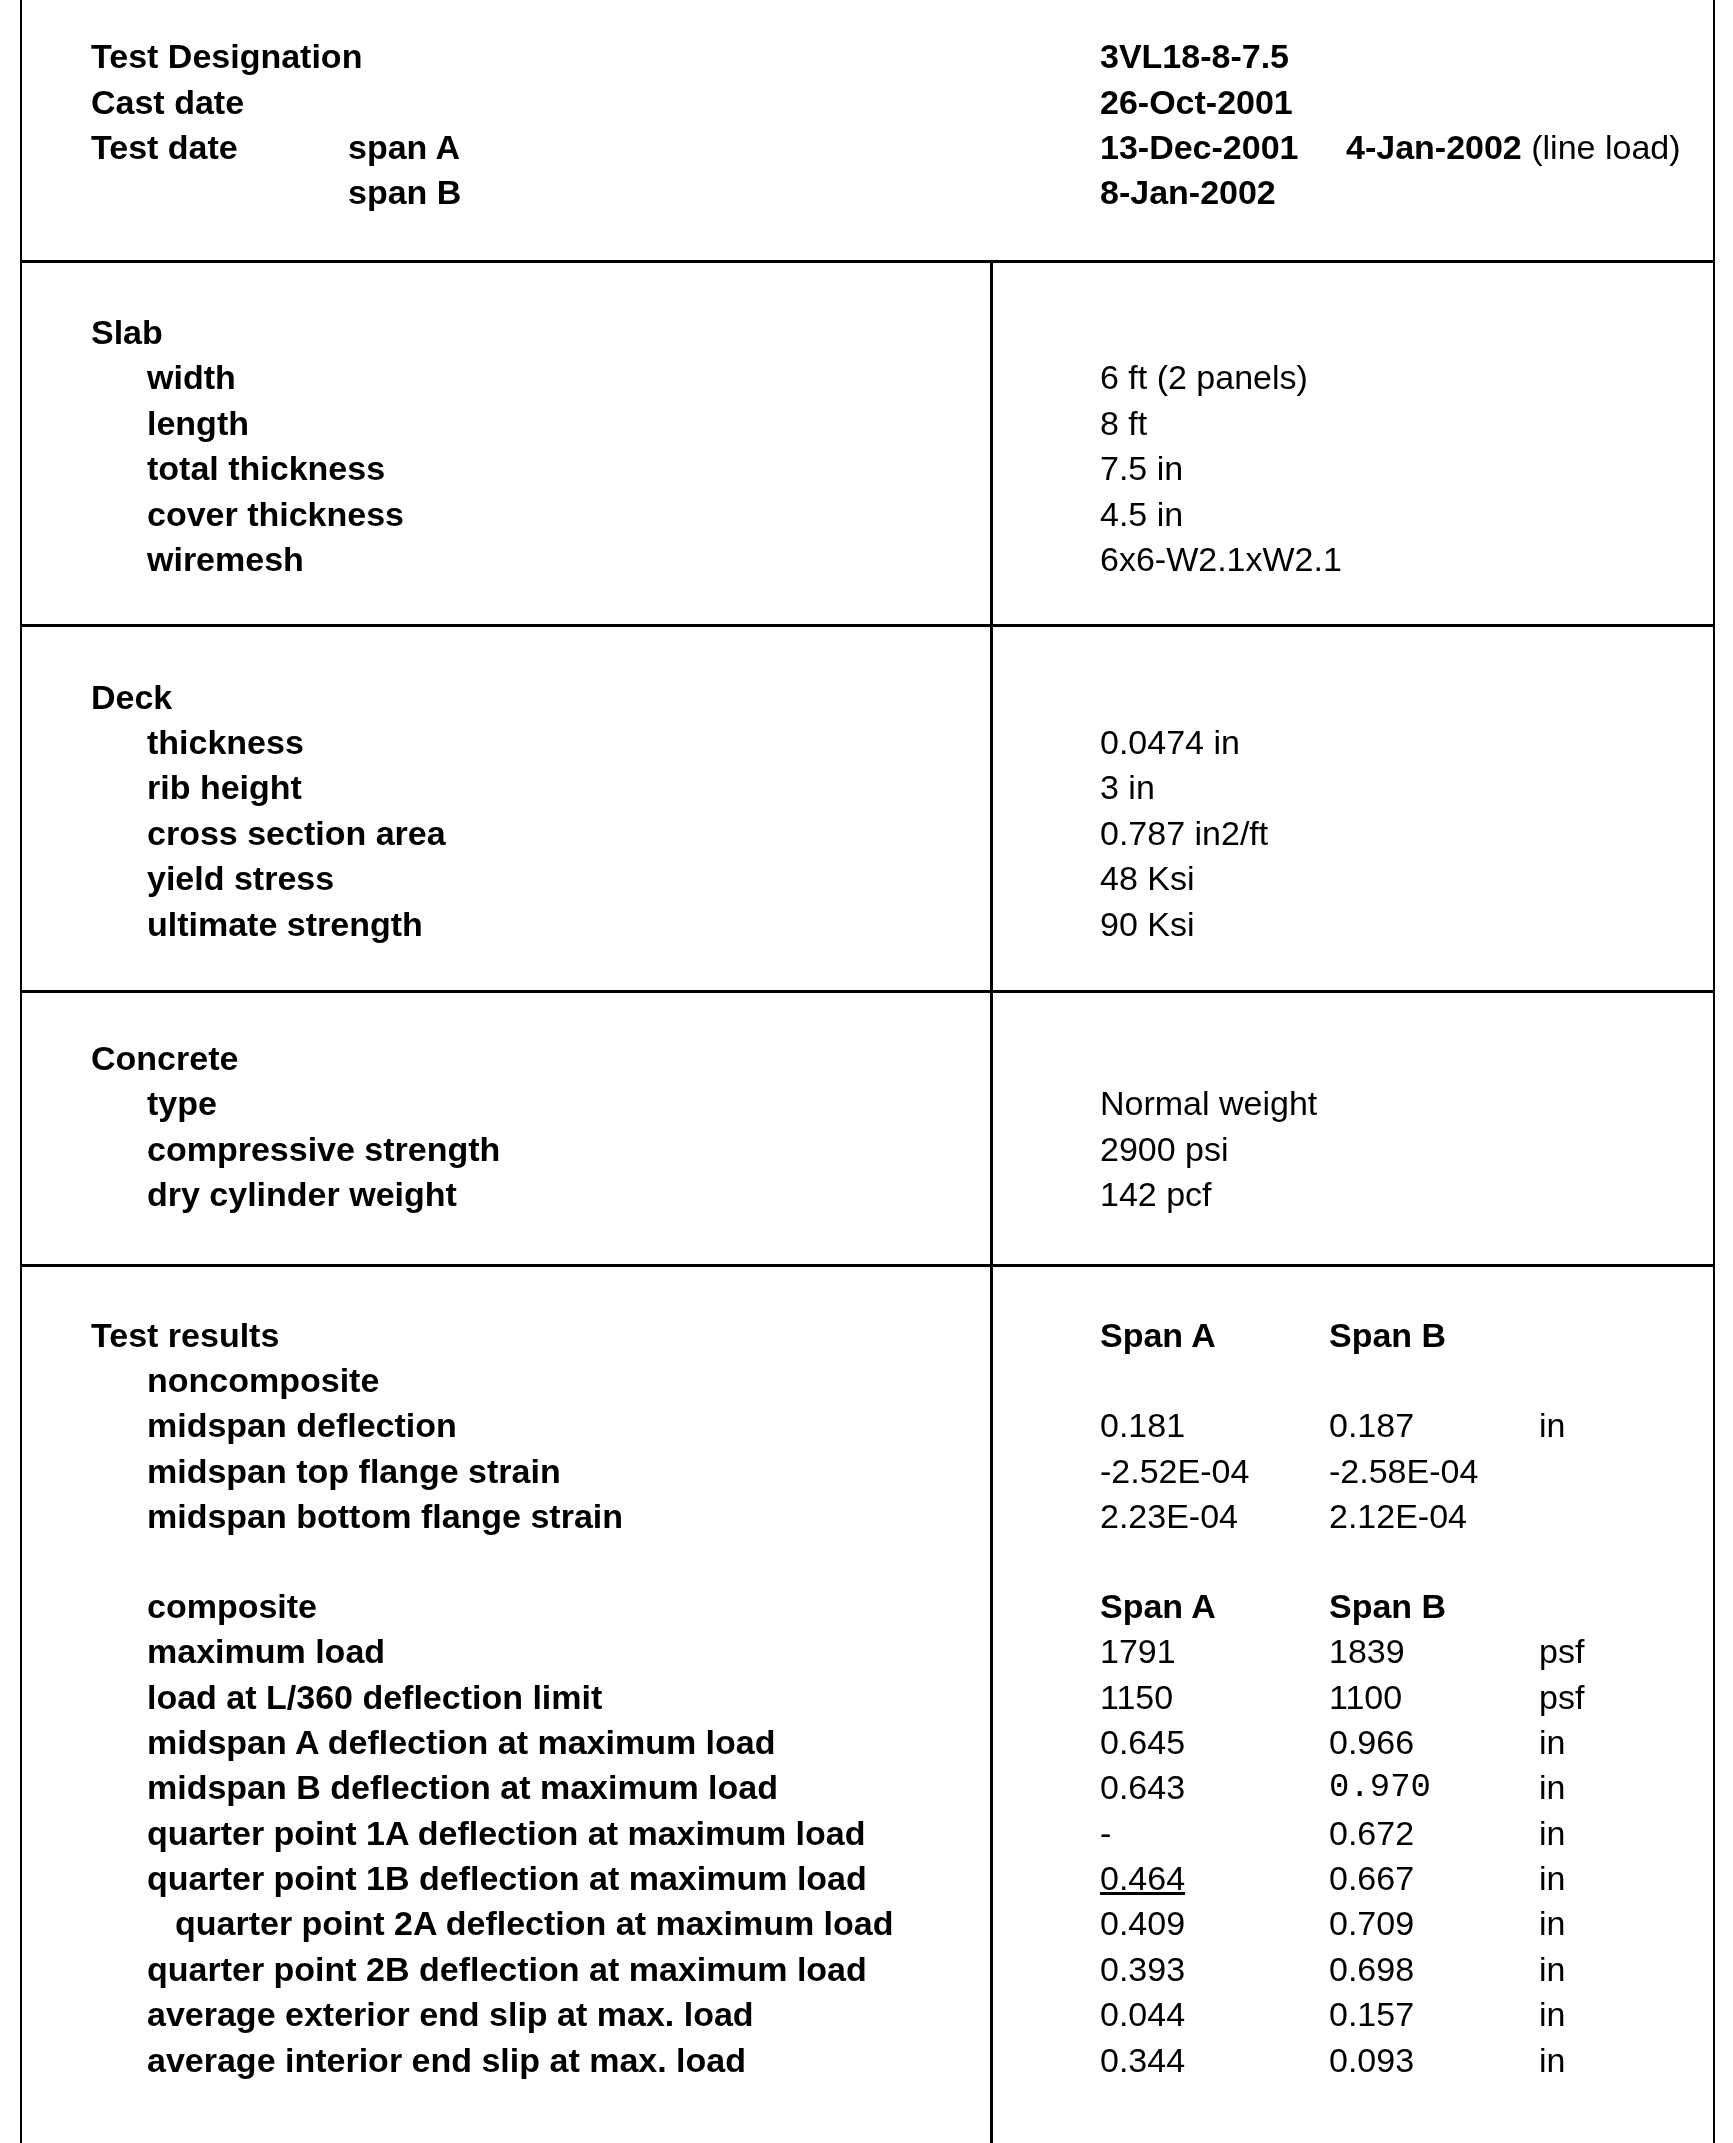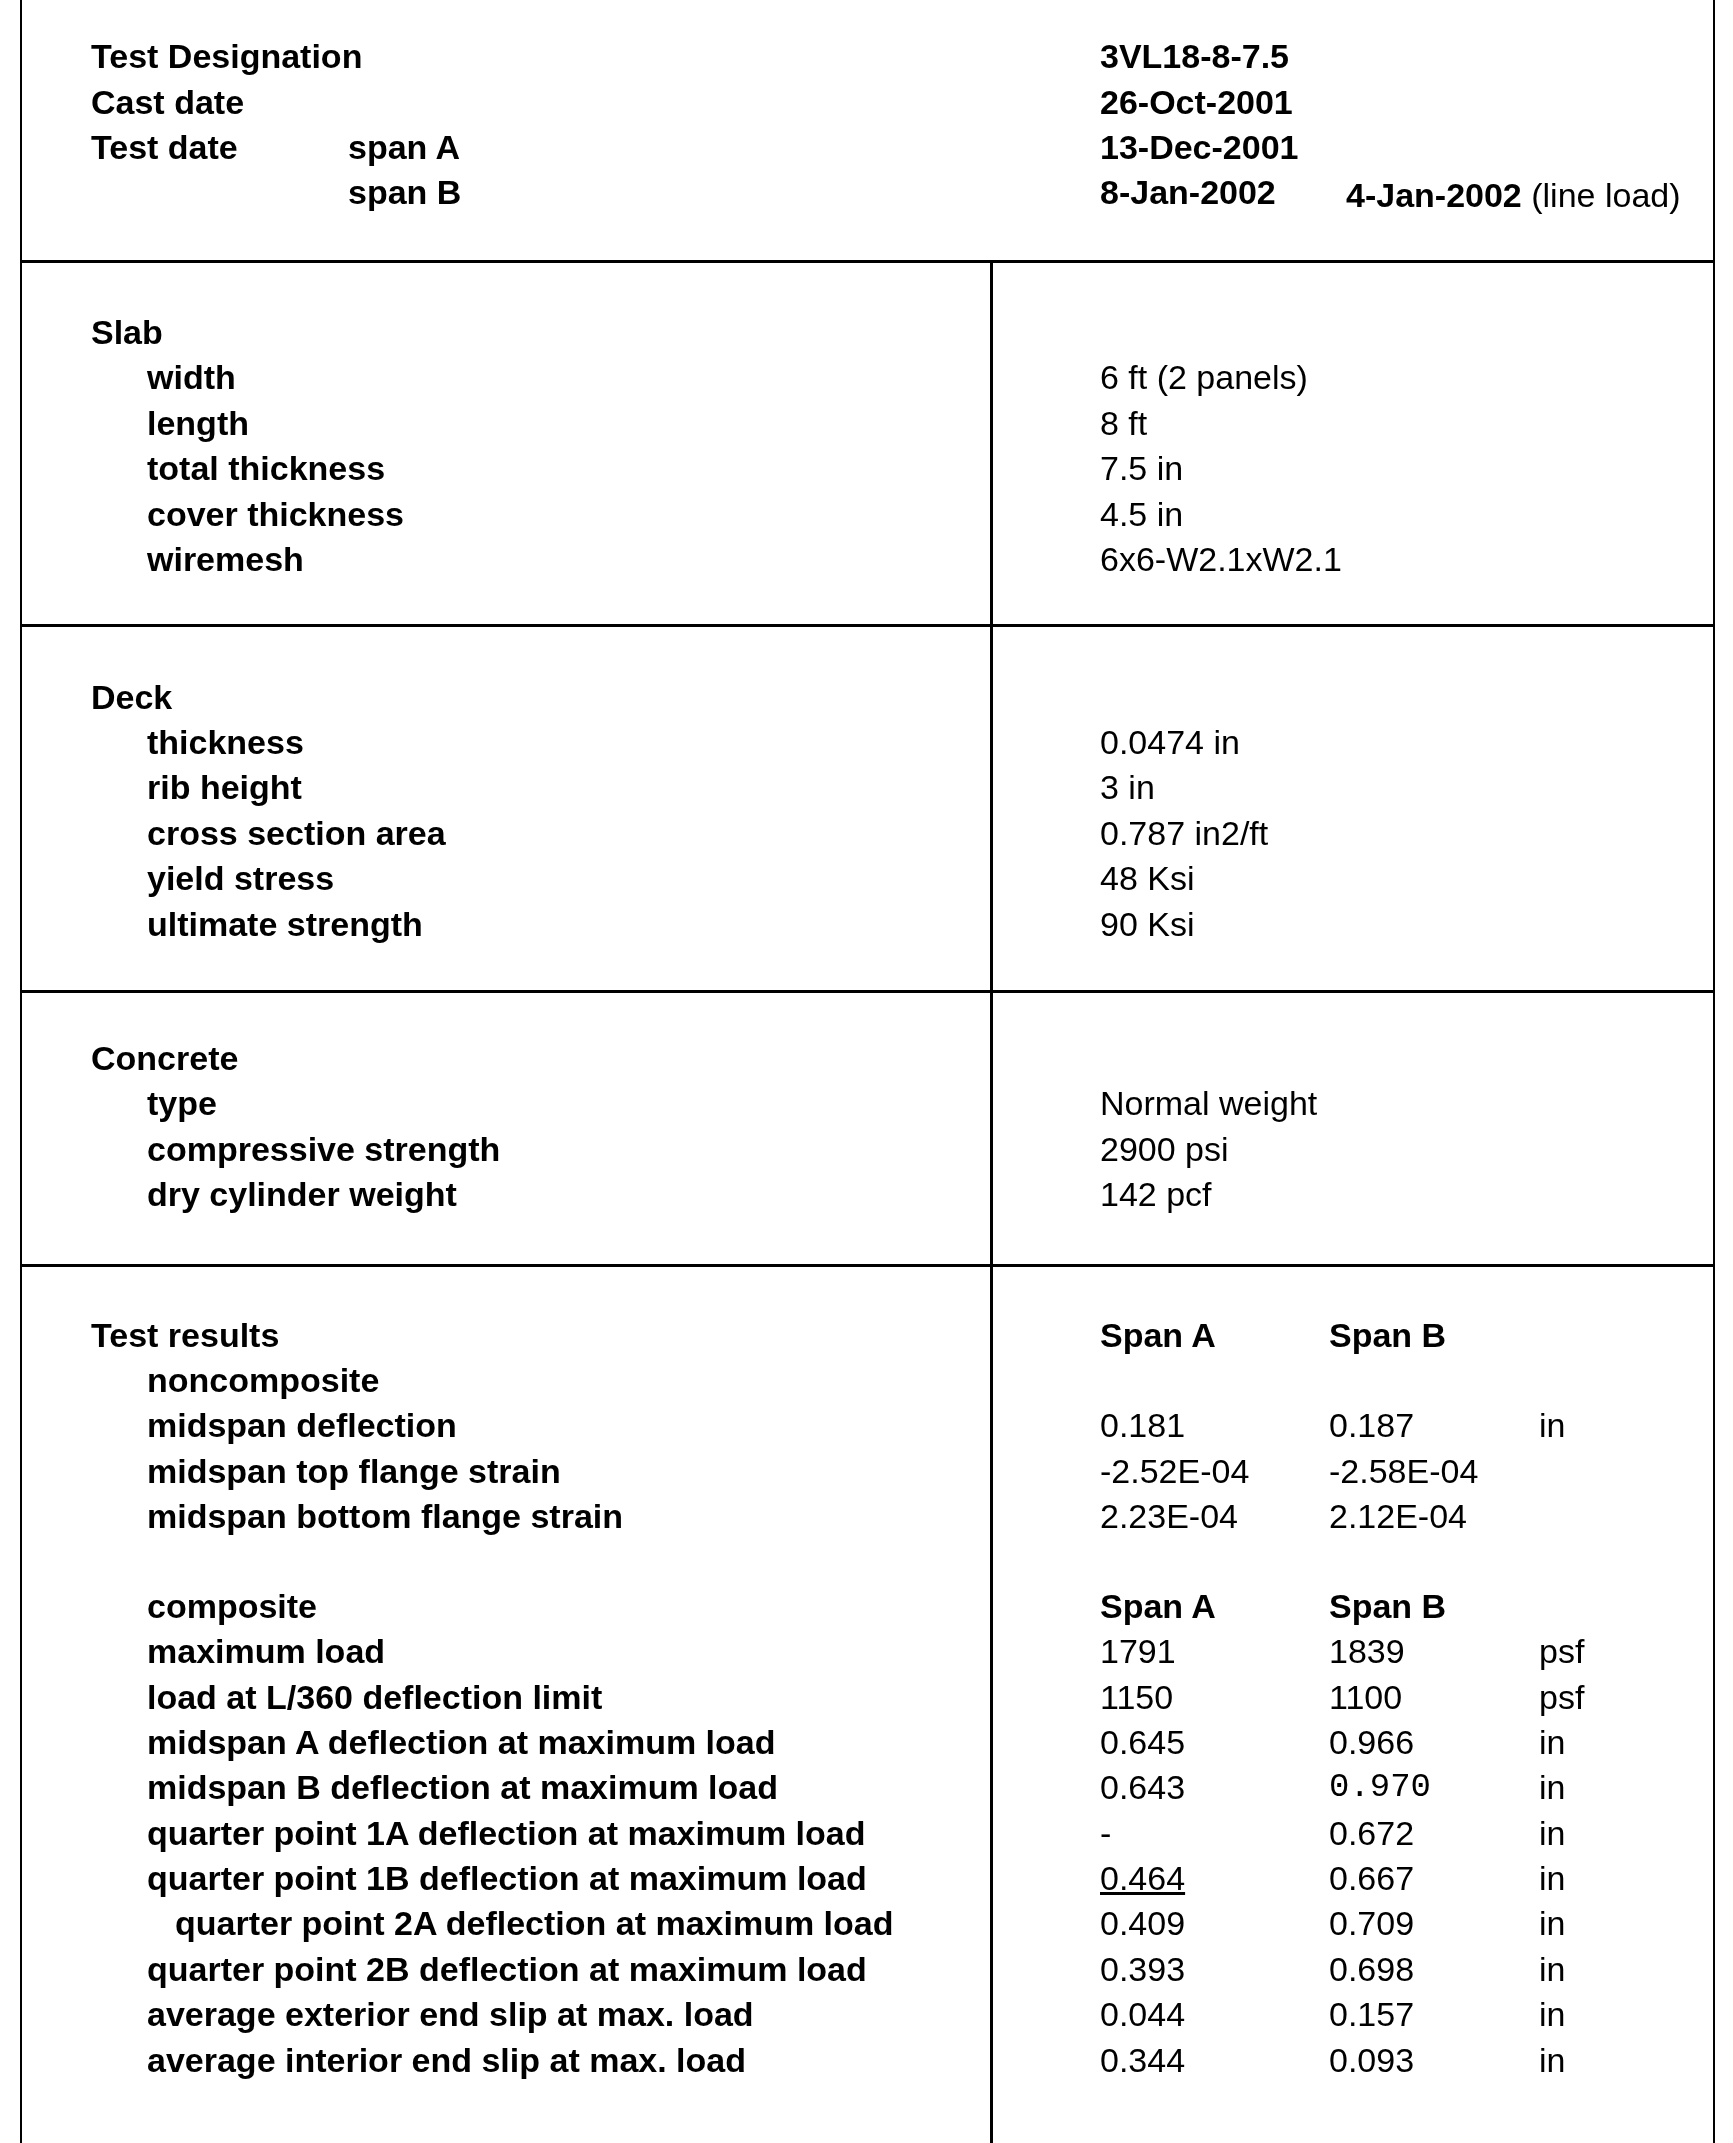--- a/index.html
+++ b/index.html
@@ -8,21 +8,21 @@
   .frame { position:absolute; left:19.7px; top:-8.6px; width:1695px; height:2166px;
            border-left:2.6px solid #000; border-right:2.6px solid #000; box-sizing:border-box; }
   .hline { position:absolute; left:19.7px; width:1695px; height:3.4px; background:#000; }
   .vline { position:absolute; left:990px; width:2.6px; background:#000; top:262px; height:1892px; }
   .t { position:absolute; white-space:nowrap; line-height:1; }
   .b { font-weight:bold; }
   .c1 { left:91px; }
   .c2 { left:147px;font-weight:bold; }
   .c2h { left:348px; }
   .v1 { left:1100px; }
-  .v1b { left:1346px;margin-top:48px; }
+  .v1b { left:1346px; }
   .v2 { left:1329px; }
   .u { left:1539px; }
 </style>
 </head>
 <body>
 
 <div class="frame"></div>
 <div class="hline" style="top:260px"></div>
 <div class="hline" style="top:624px"></div>
 <div class="hline" style="top:990px"></div>

